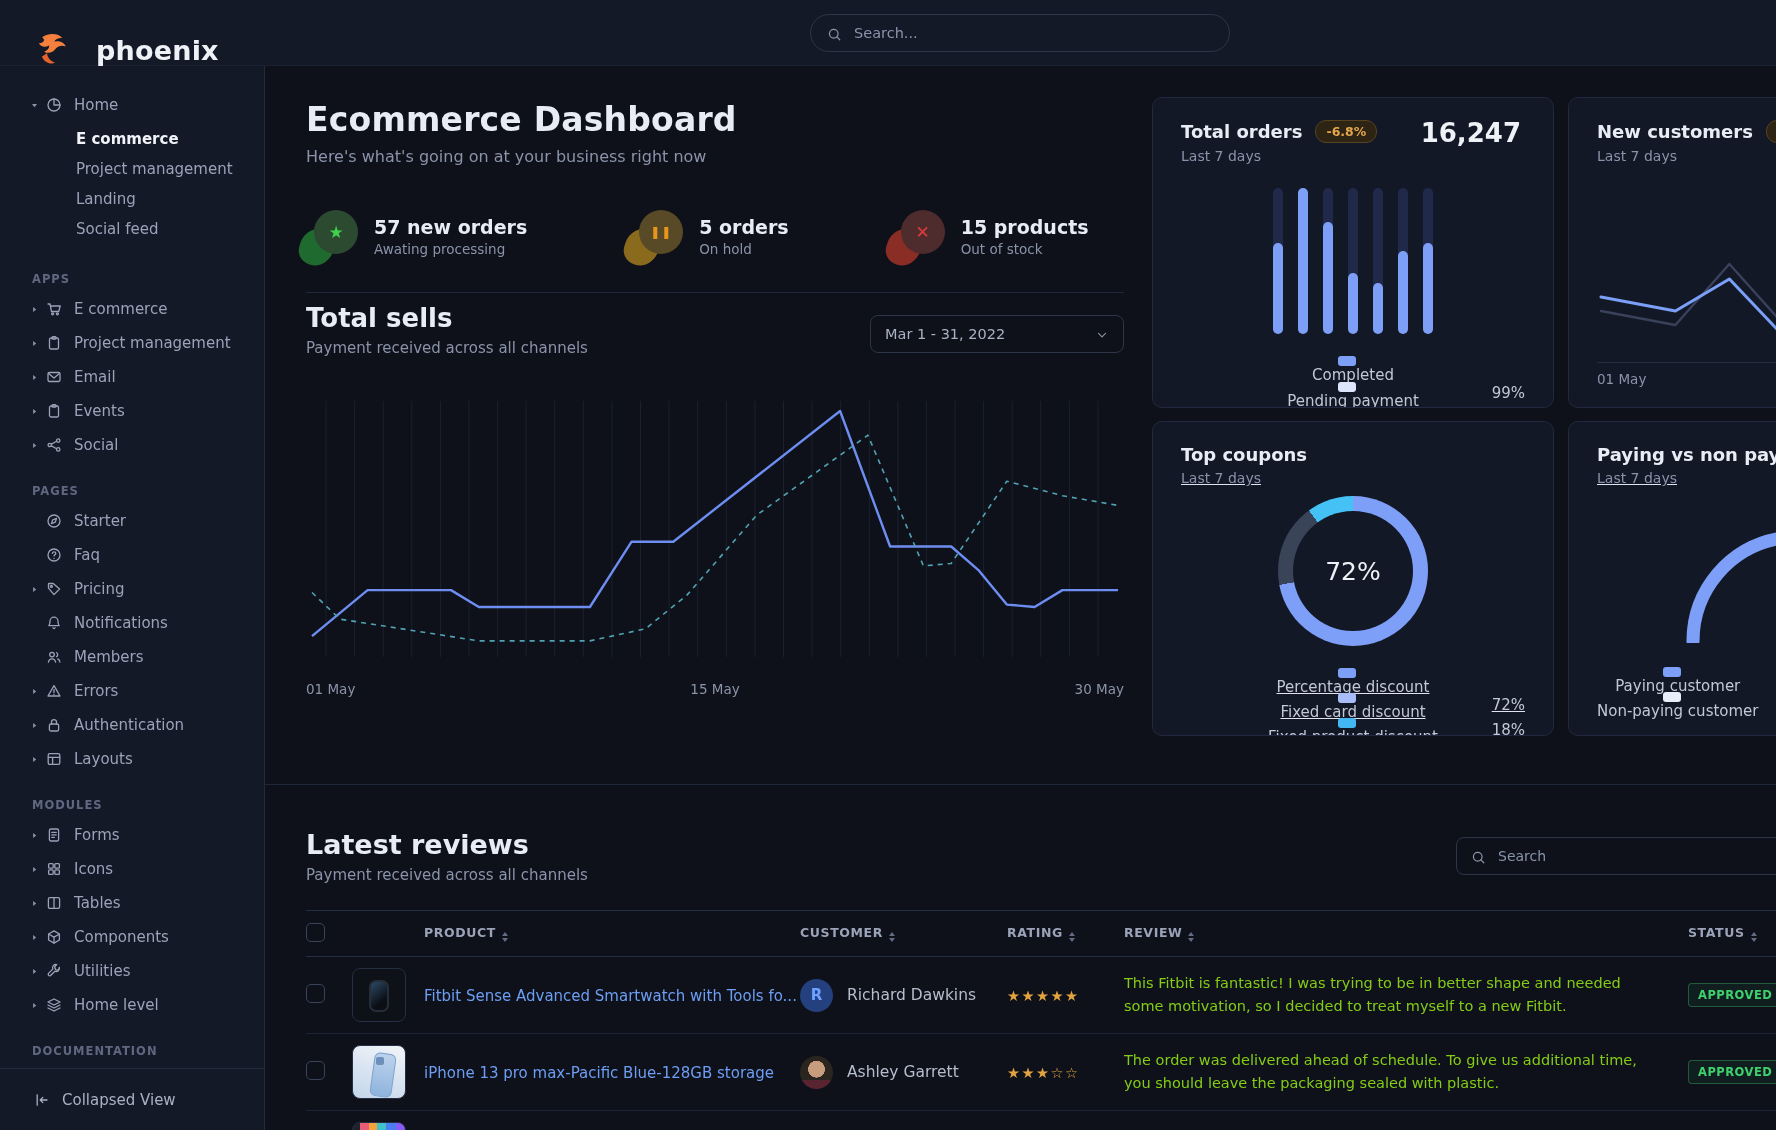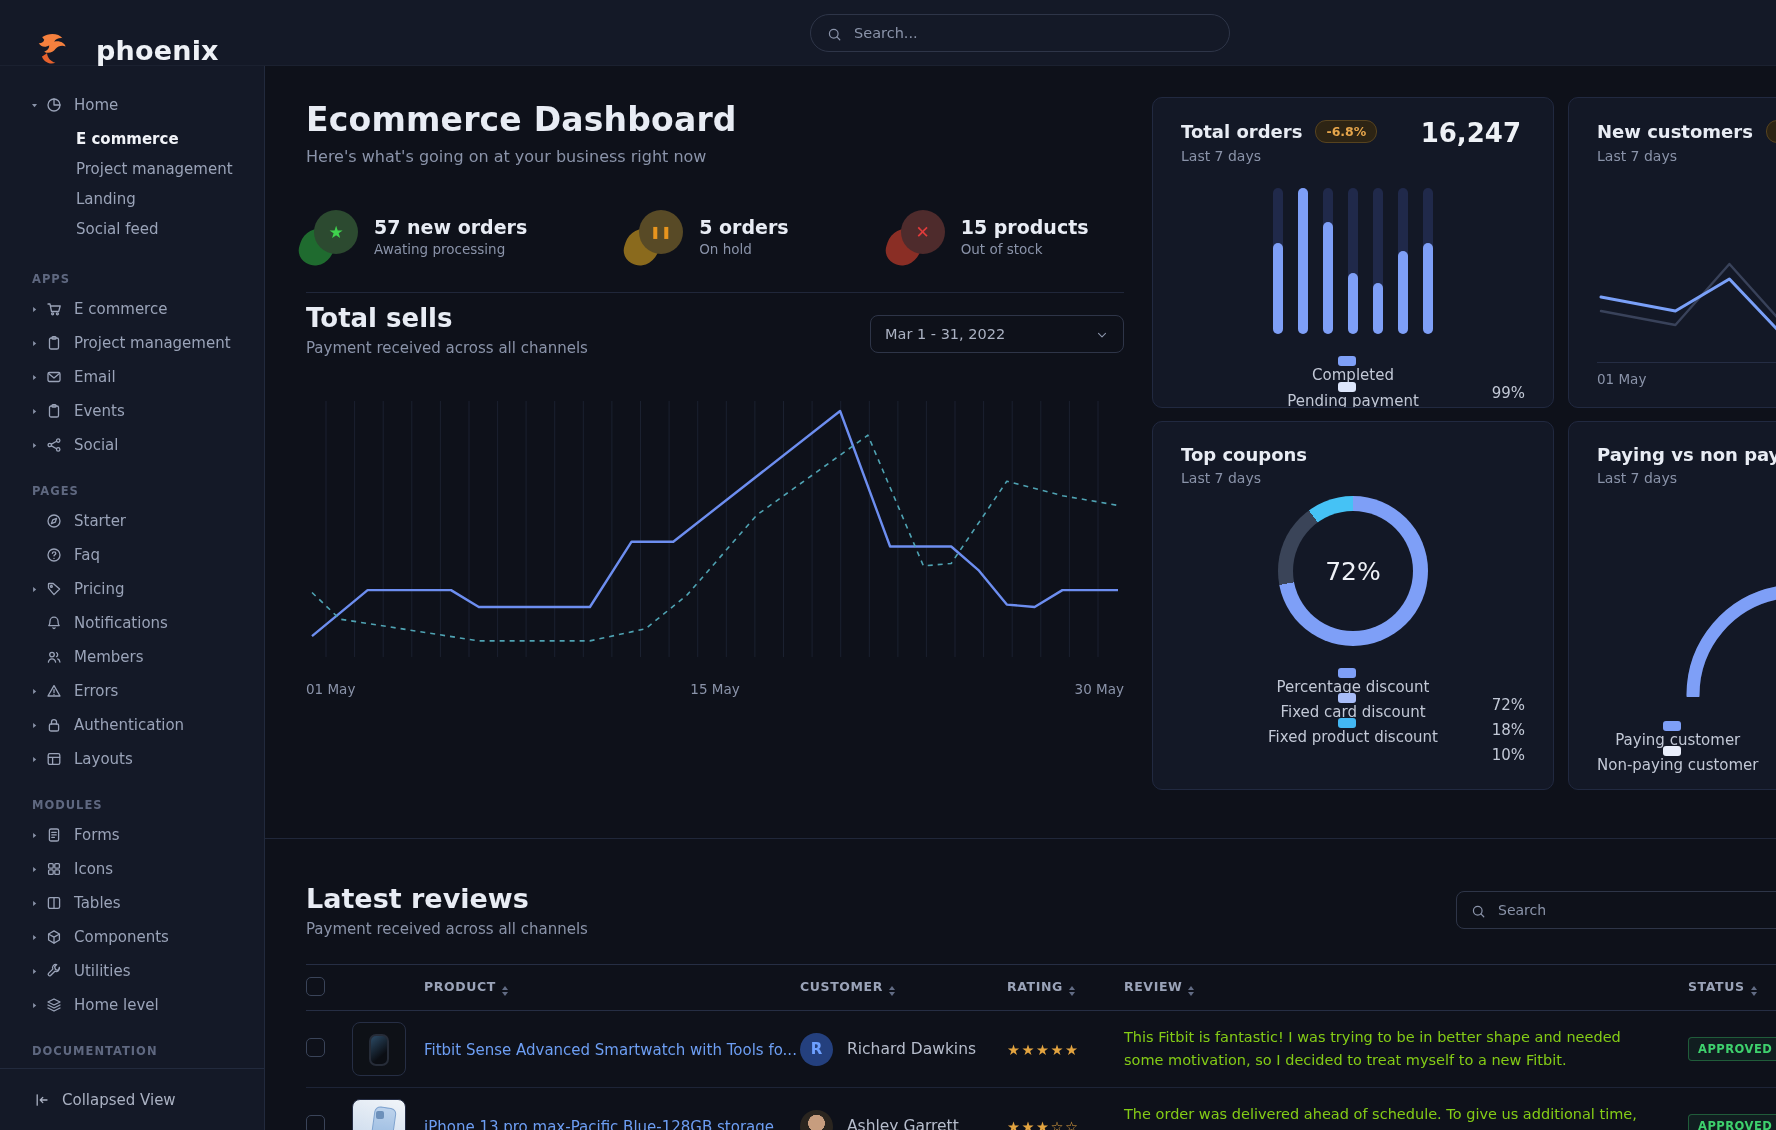--- a/index.html
+++ b/index.html
@@ -65,21 +65,21 @@
       border:1px solid #2e3548;border-radius:8px;padding:0 14px;color:#aab1c2;font-size:14.5px;
       margin-top:12px;cursor:pointer;}
   .date-select .svgi{color:#8a93a9;}
   .sells-chart{margin-top:16px;}
   .x-ticks{display:flex;justify-content:space-between;color:#8a93a9;font-size:13.5px;margin-top:4px;}
 
   
   .cards{flex:none;display:grid;grid-template-columns:402px 402px;gap:13px 14px;padding-top:11px;align-items:start;}
   .card{position:relative;background:#131826;border:1px solid #212940;border-radius:10px;
         padding:22px 28px;overflow:hidden;}
-  .card.h1r{height:311px;} .card.h2r{height:369px;}
+  .card.h1r{height:311px;} .card.h2r{height:315px;text-decoration:underline;}
   .card-title{font-size:18px;font-weight:700;color:#e8ecf4;display:inline-block;}
   .badge{display:inline-block;margin-left:8px;padding:3px 10px;border-radius:11px;font-size:12.5px;
          font-weight:700;color:#e5a54b;background:#2d2414;border:1px solid #57431f;vertical-align:2px;}
   .card-value{position:absolute;right:32px;top:20px;font-size:26px;font-weight:700;color:#eef1f6;}
   .period{font-size:14px;color:#8a93a9;margin-top:5px;}
   .bars{display:flex;gap:15px;justify-content:center;align-items:flex-end;height:146px;margin-top:24px;}
   .track{width:10px;height:146px;background:#20294a;border-radius:5px;position:relative;}
   .track .fill{position:absolute;bottom:0;left:0;right:0;background:#7e9ff7;border-radius:5px;}
   .legend{margin-top:22px;}
   .leg-row{display:flex;align-items:center;height:26px;font-size:15px;color:#c2c8d6;flex-direction:column;}

